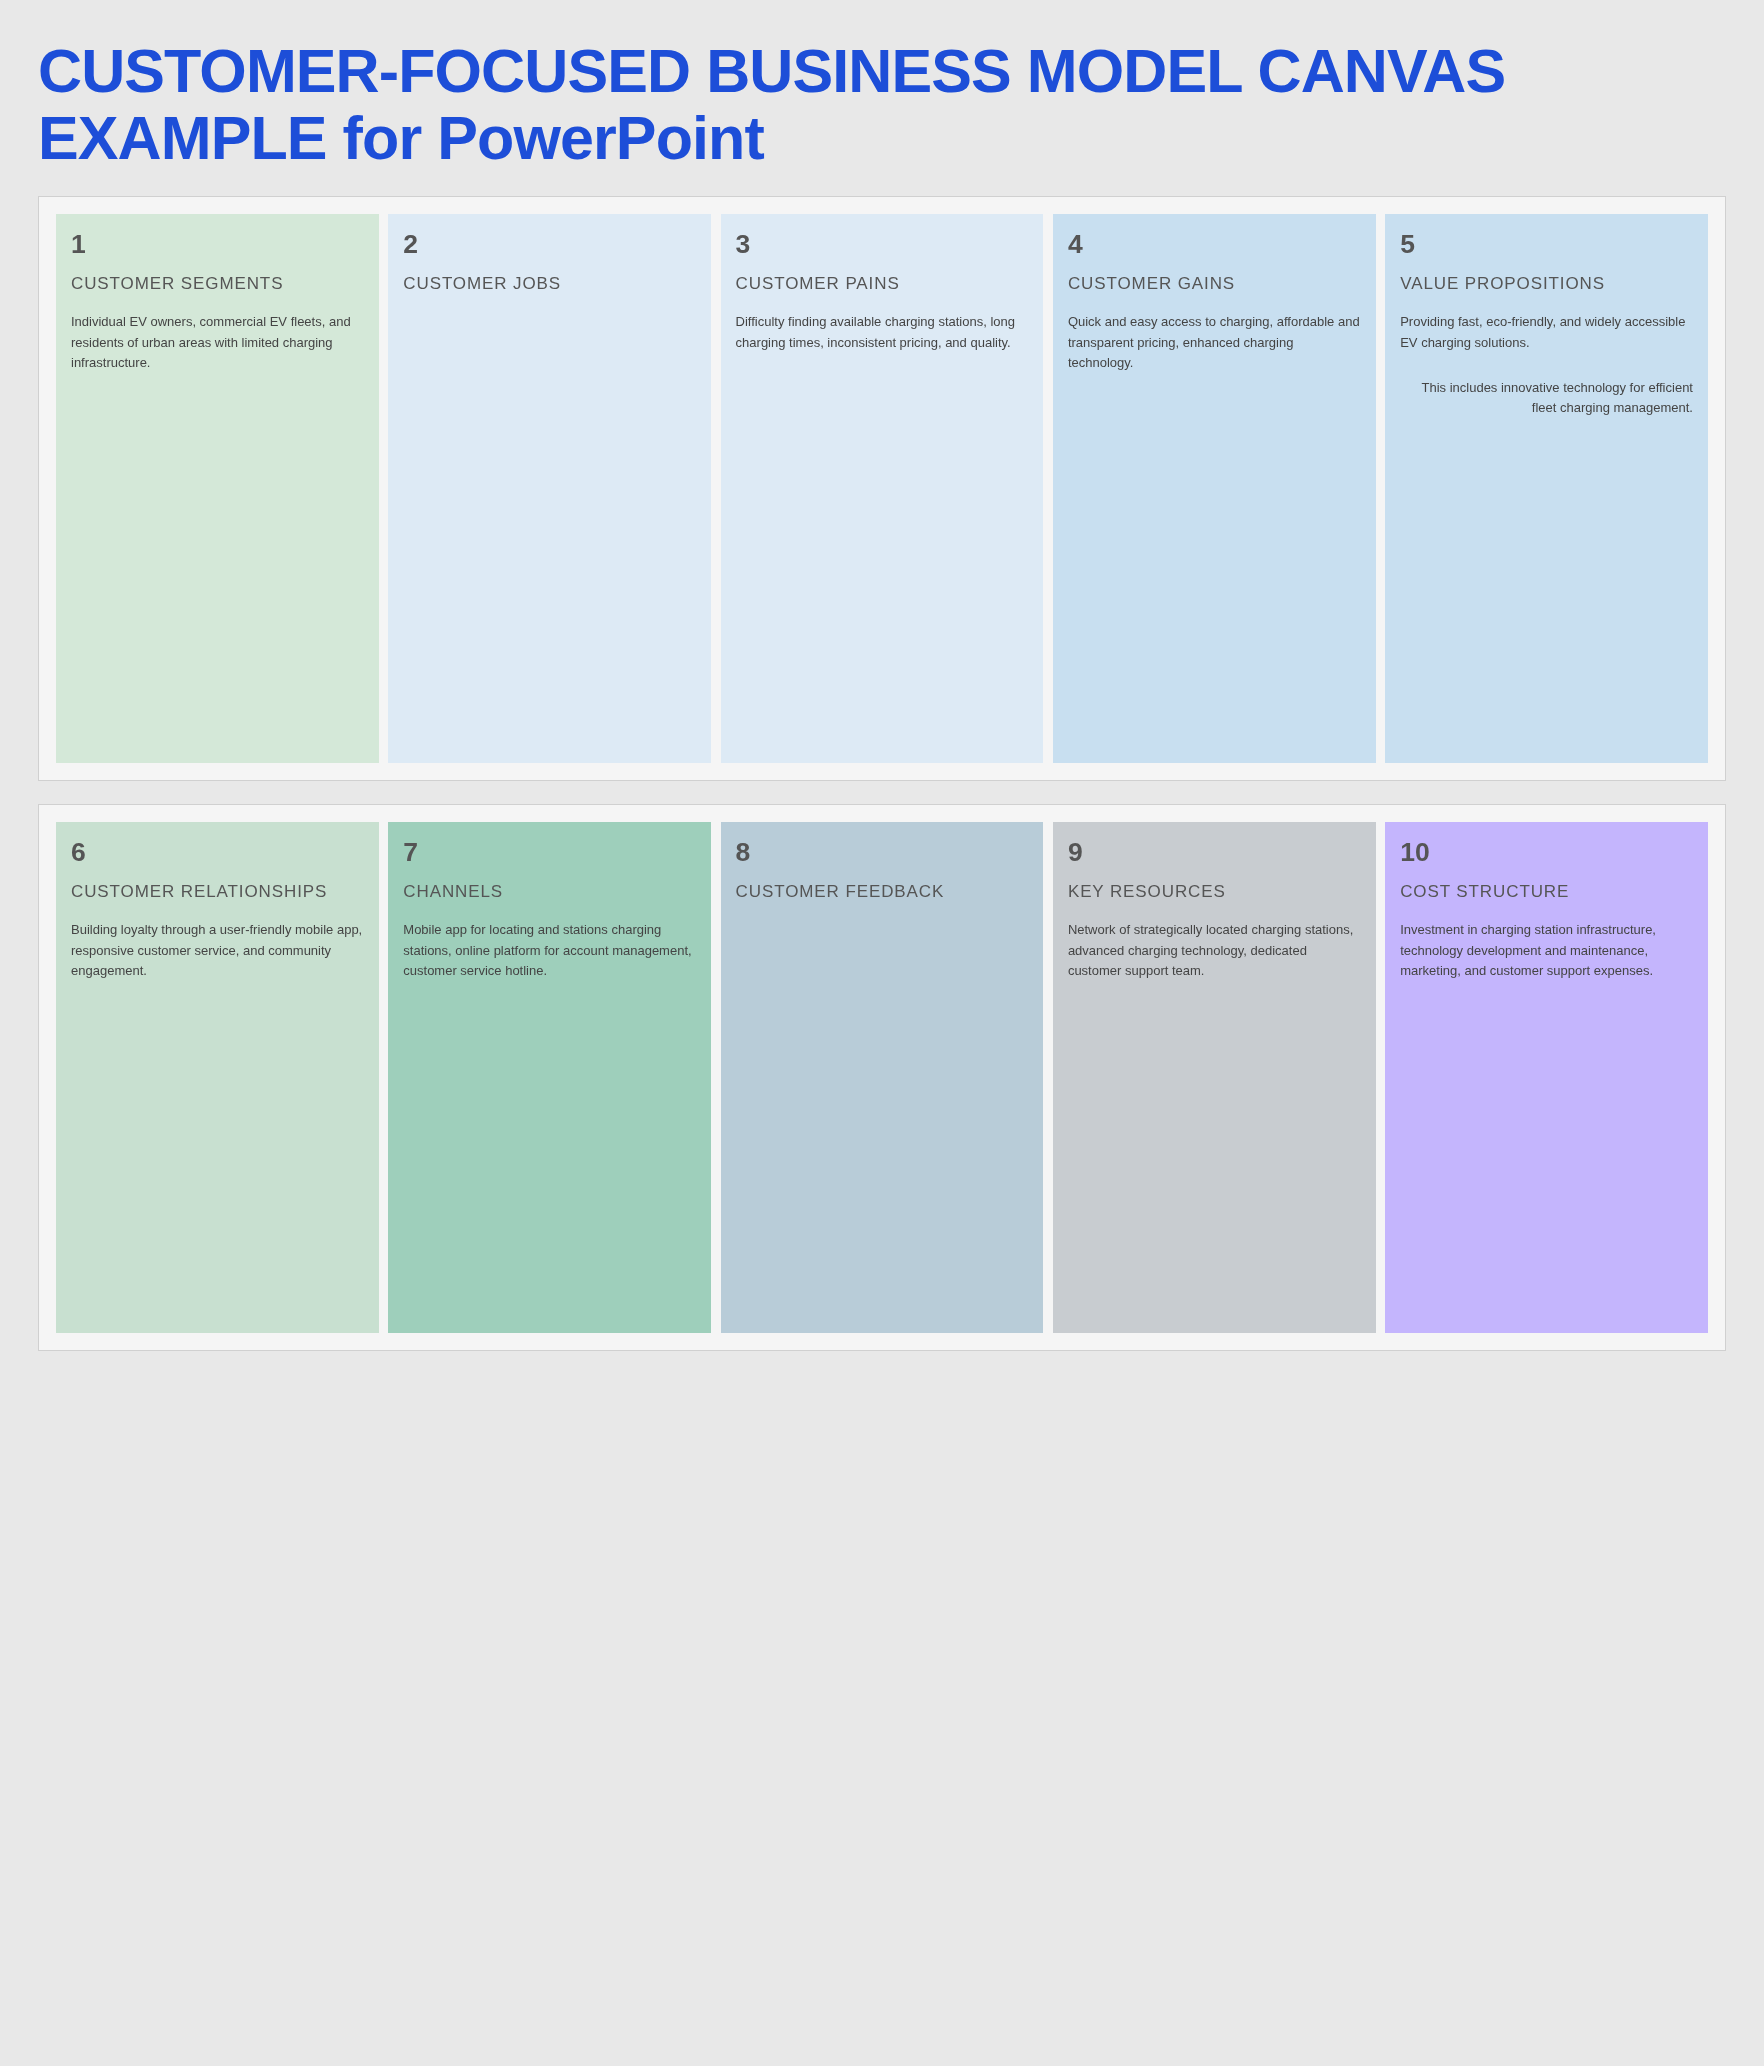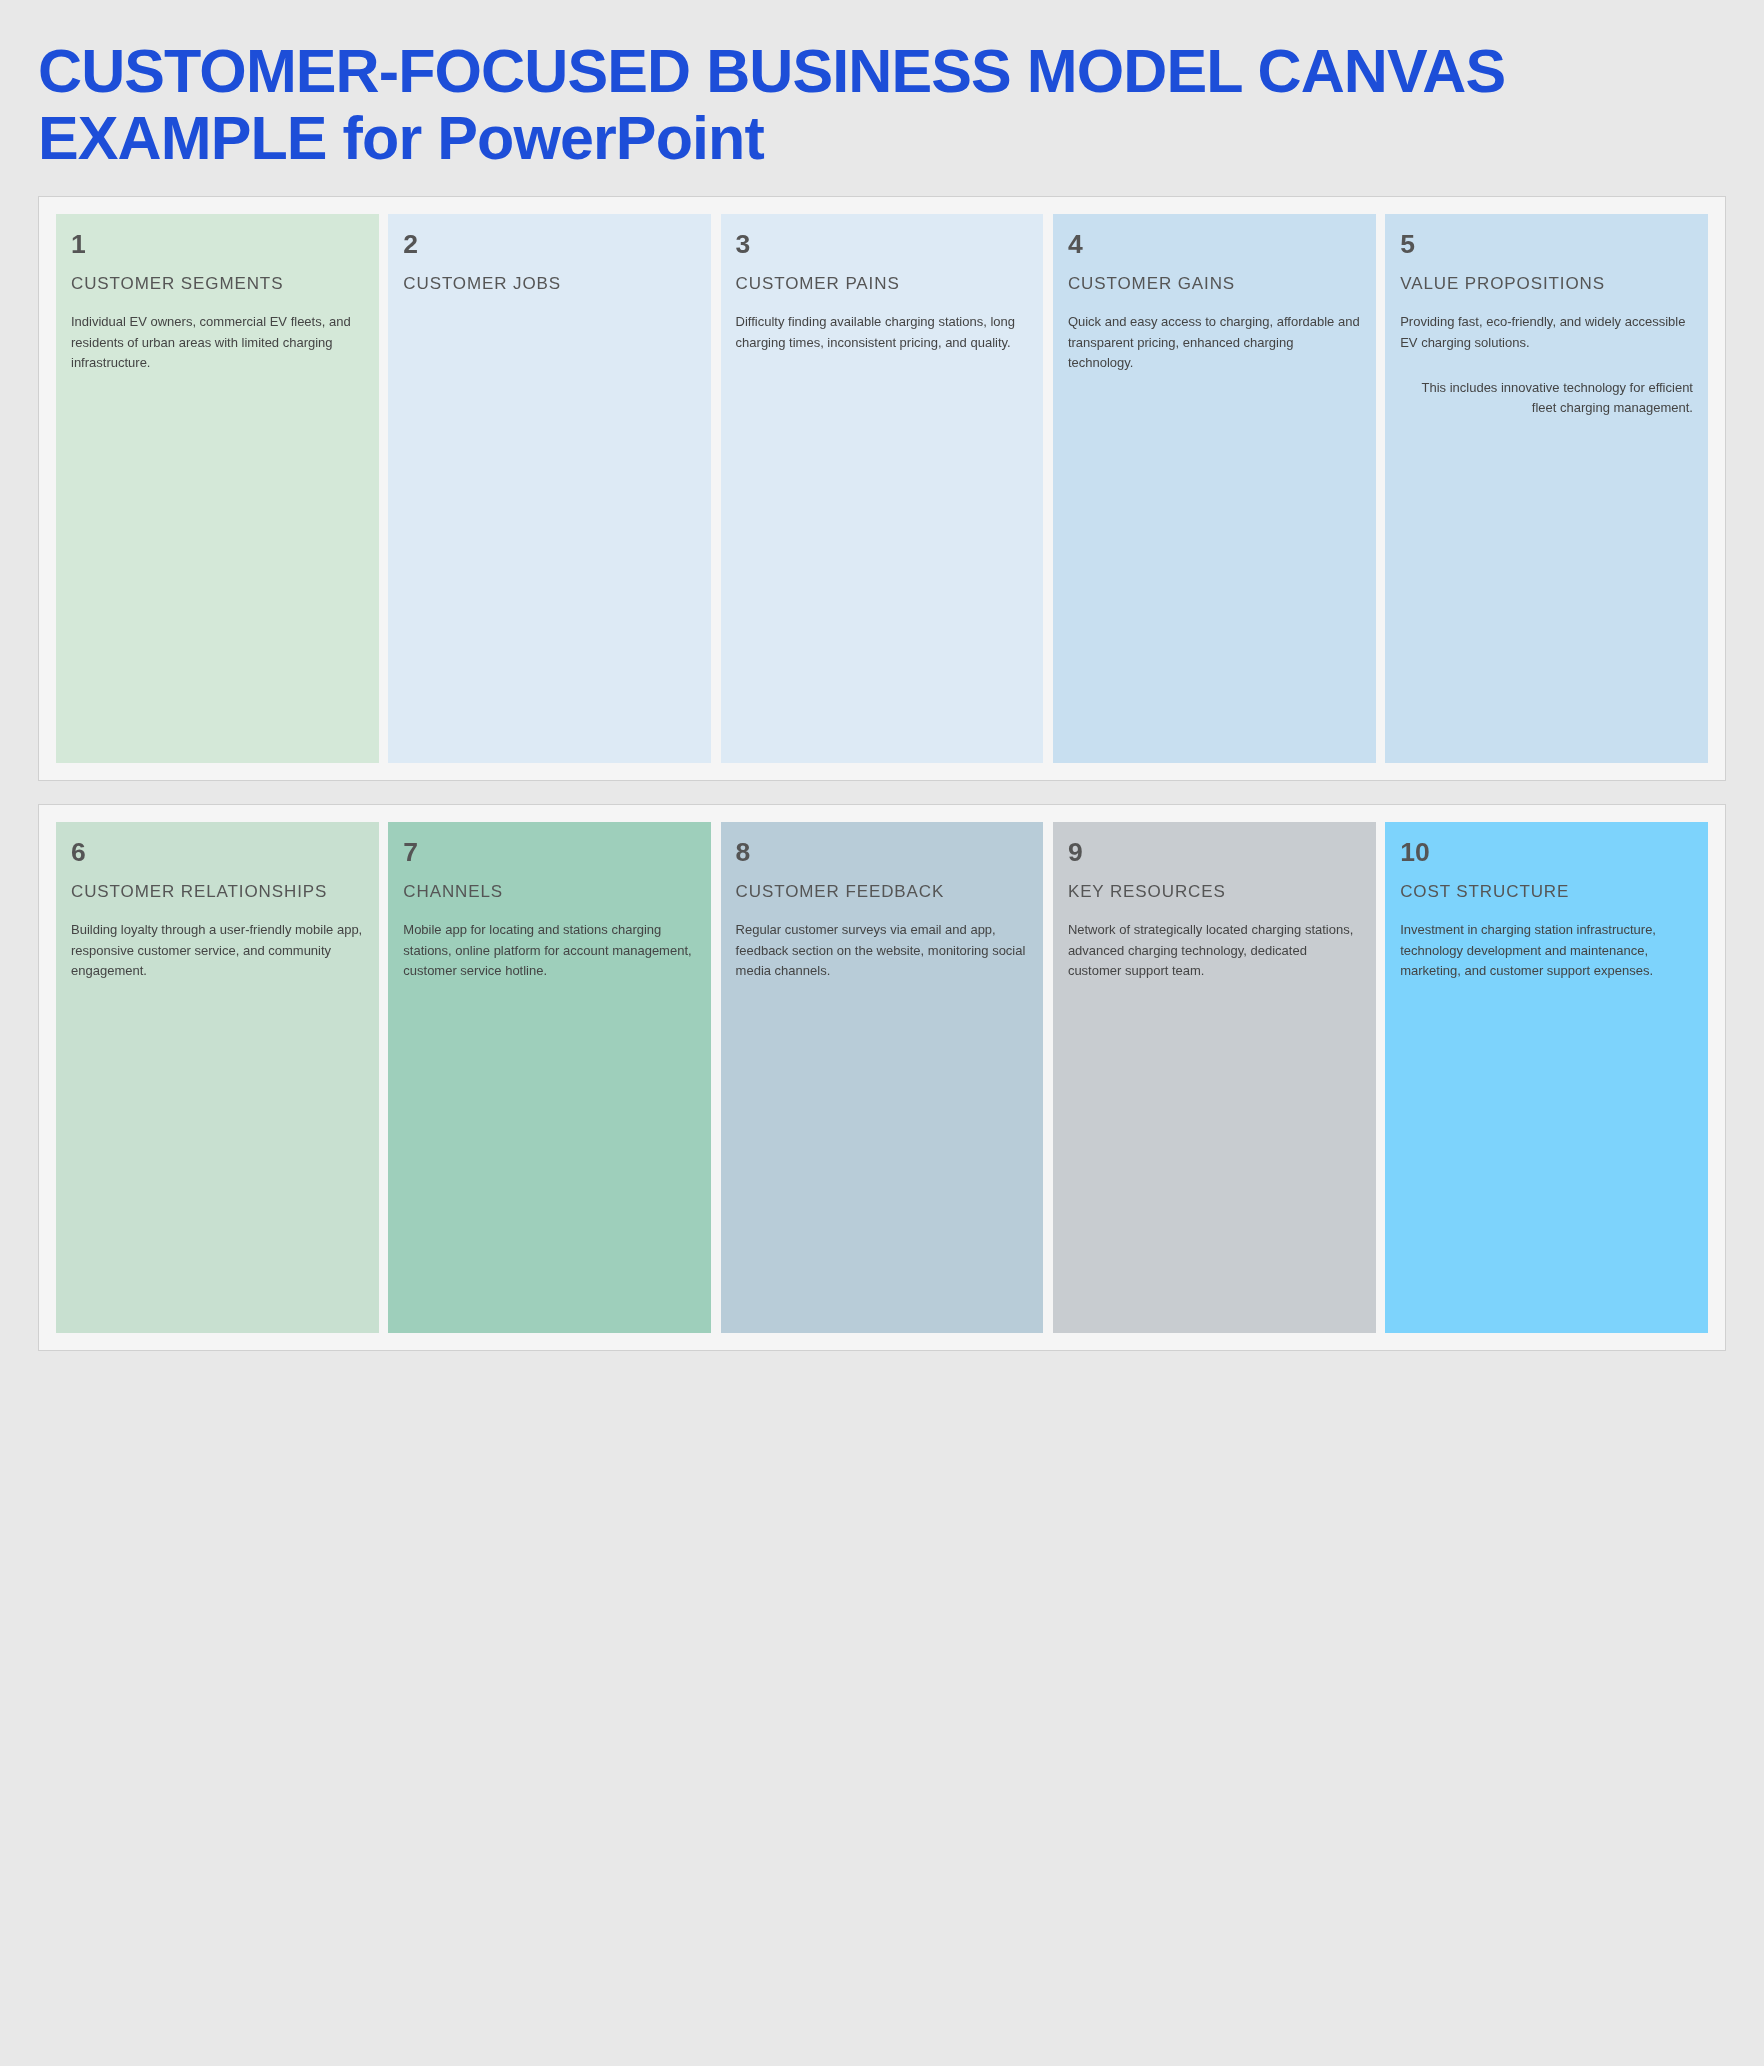--- a/index.html
+++ b/index.html
@@ -68,21 +68,21 @@
     .cell-2 { background: #ddeaf5; }
     .cell-3 { background: #ddeaf5; }
     .cell-4 { background: #c8dff0; }
     .cell-5 { background: #c8dff0; }
 
     
     .cell-6 { background: #c8e0d0; }
     .cell-7 { background: #9ecfbb; }
     .cell-8 { background: #b8ccd8; }
     .cell-9 { background: #c8ccd0; }
-    .cell-10 { background: #7dd3fc; }
+    .cell-10 { background: #c4b5fd; }
   </style>
 </head>
 <body>
 
 <h1 class="page-title">CUSTOMER-FOCUSED BUSINESS MODEL CANVAS EXAMPLE for PowerPoint</h1>
 
 <div class="canvas-section">
   <div class="canvas-grid" id="top-grid">
   <div class="canvas-cell cell-1">
         <div class="cell-number">1</div>
@@ -132,23 +132,20 @@
       <div class="canvas-cell bottom cell-7">
         <div class="cell-number">7</div>
         <div class="cell-title">CHANNELS</div>
         <div class="cell-content">
           <p>Mobile app for locating and stations charging stations, online platform for account management, customer service hotline.</p>
         </div>
       </div>
       <div class="canvas-cell bottom cell-8">
         <div class="cell-number">8</div>
         <div class="cell-title">CUSTOMER FEEDBACK</div>
-        <div class="cell-content">
-          <p>Regular customer surveys via email and app, feedback section on the website, monitoring social media channels.</p>
-        </div>
       </div>
       <div class="canvas-cell bottom cell-9">
         <div class="cell-number">9</div>
         <div class="cell-title">KEY RESOURCES</div>
         <div class="cell-content">
           <p>Network of strategically located charging stations, advanced charging technology, dedicated customer support team.</p>
         </div>
       </div>
       <div class="canvas-cell bottom cell-10">
         <div class="cell-number">10</div>

